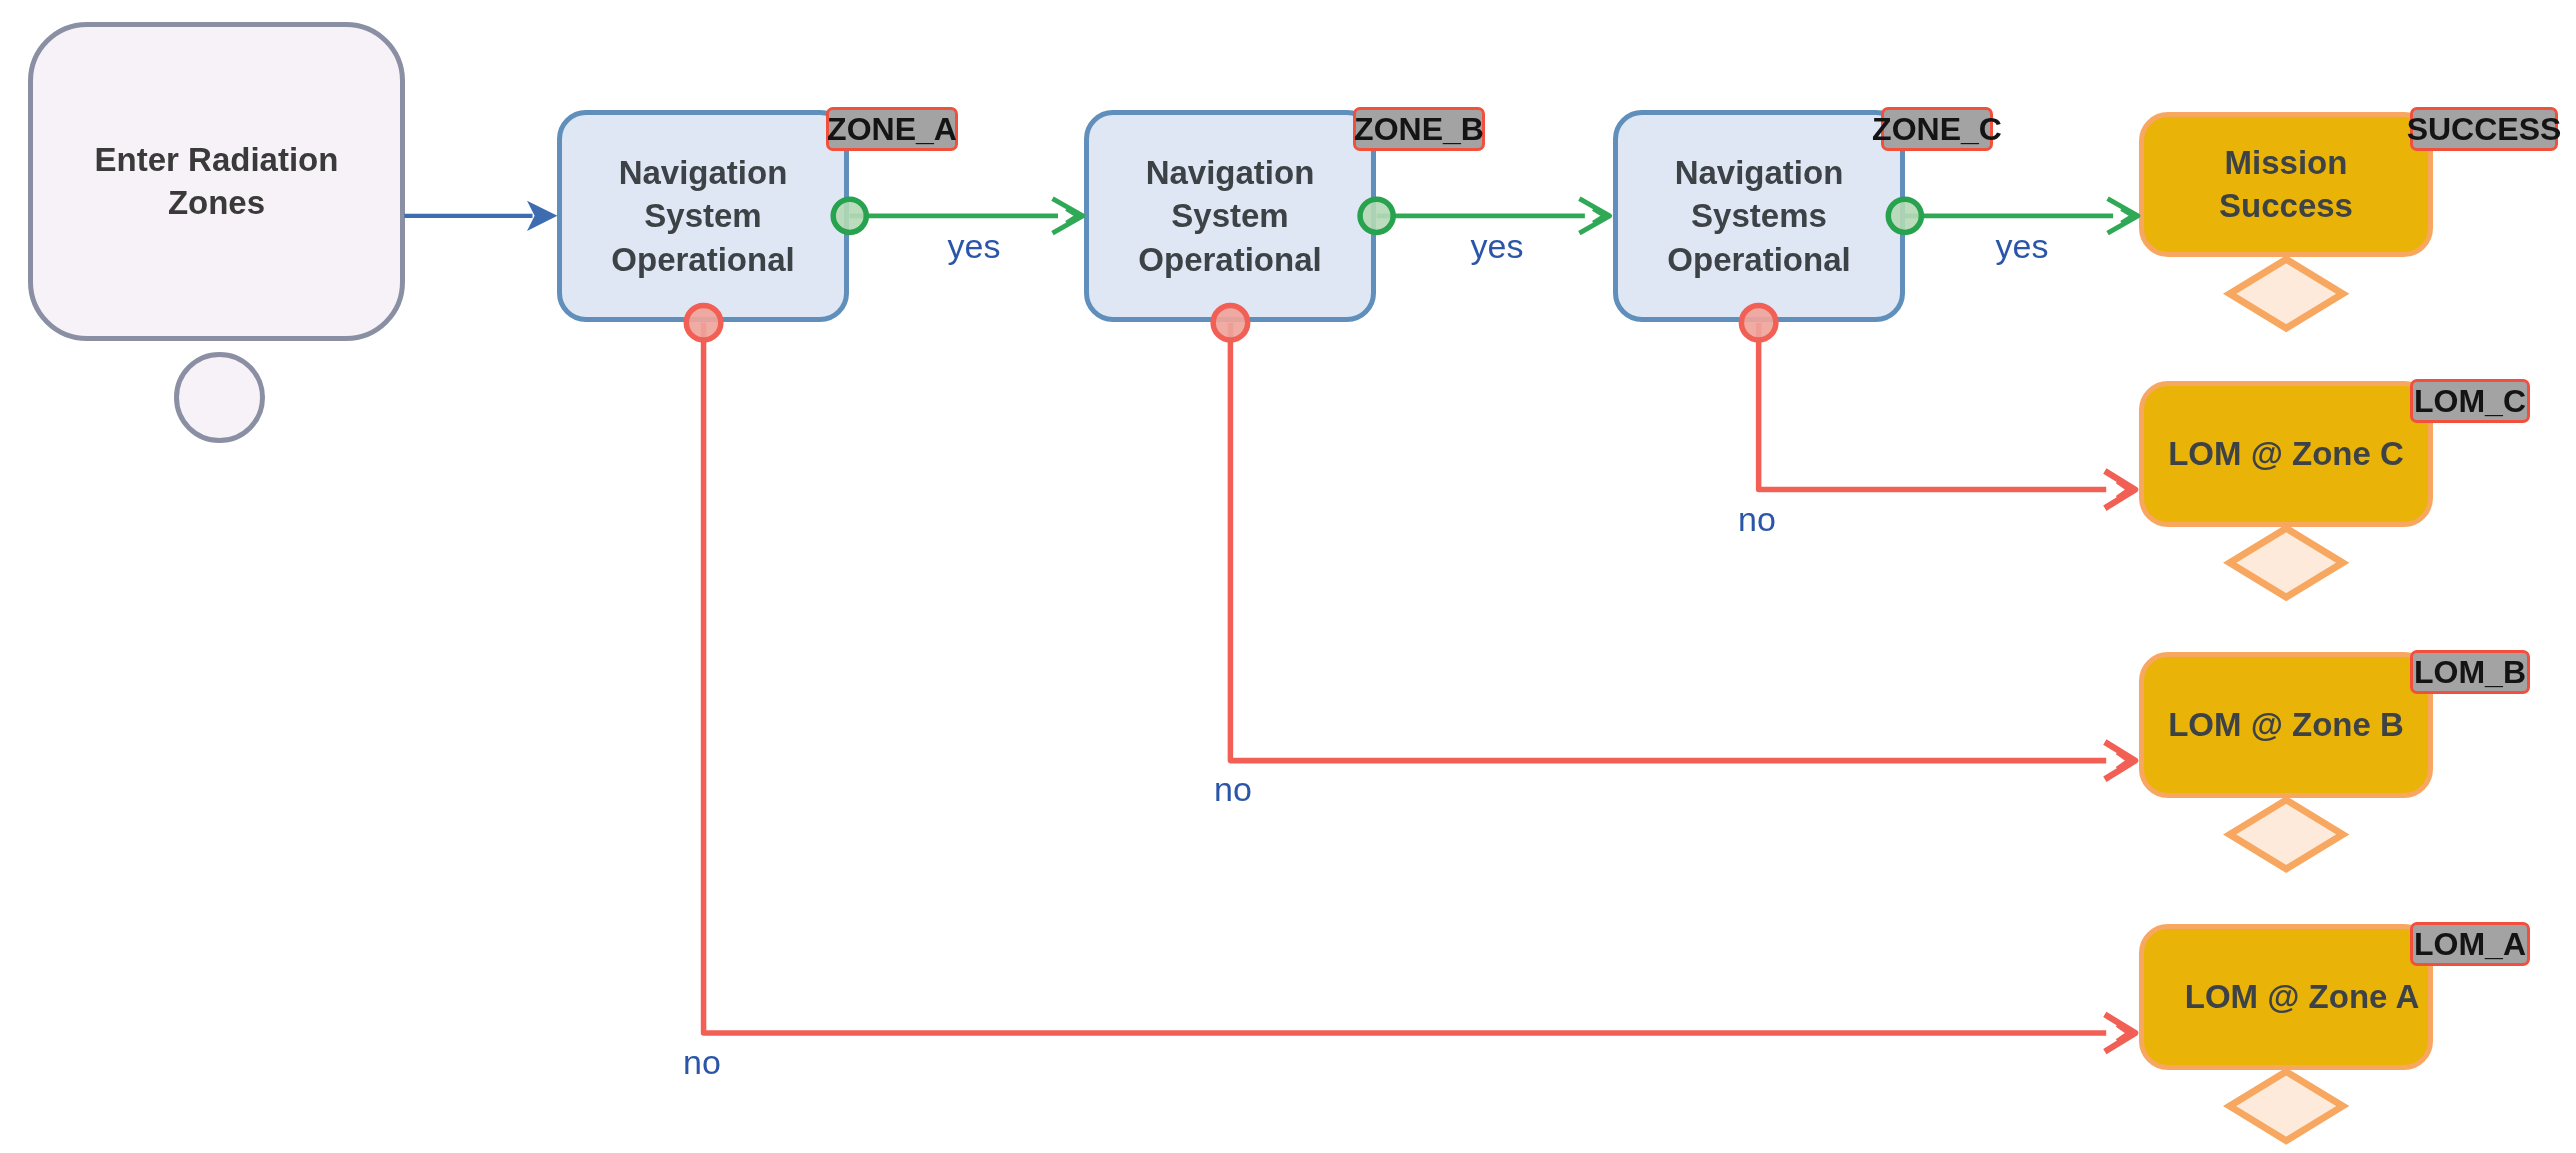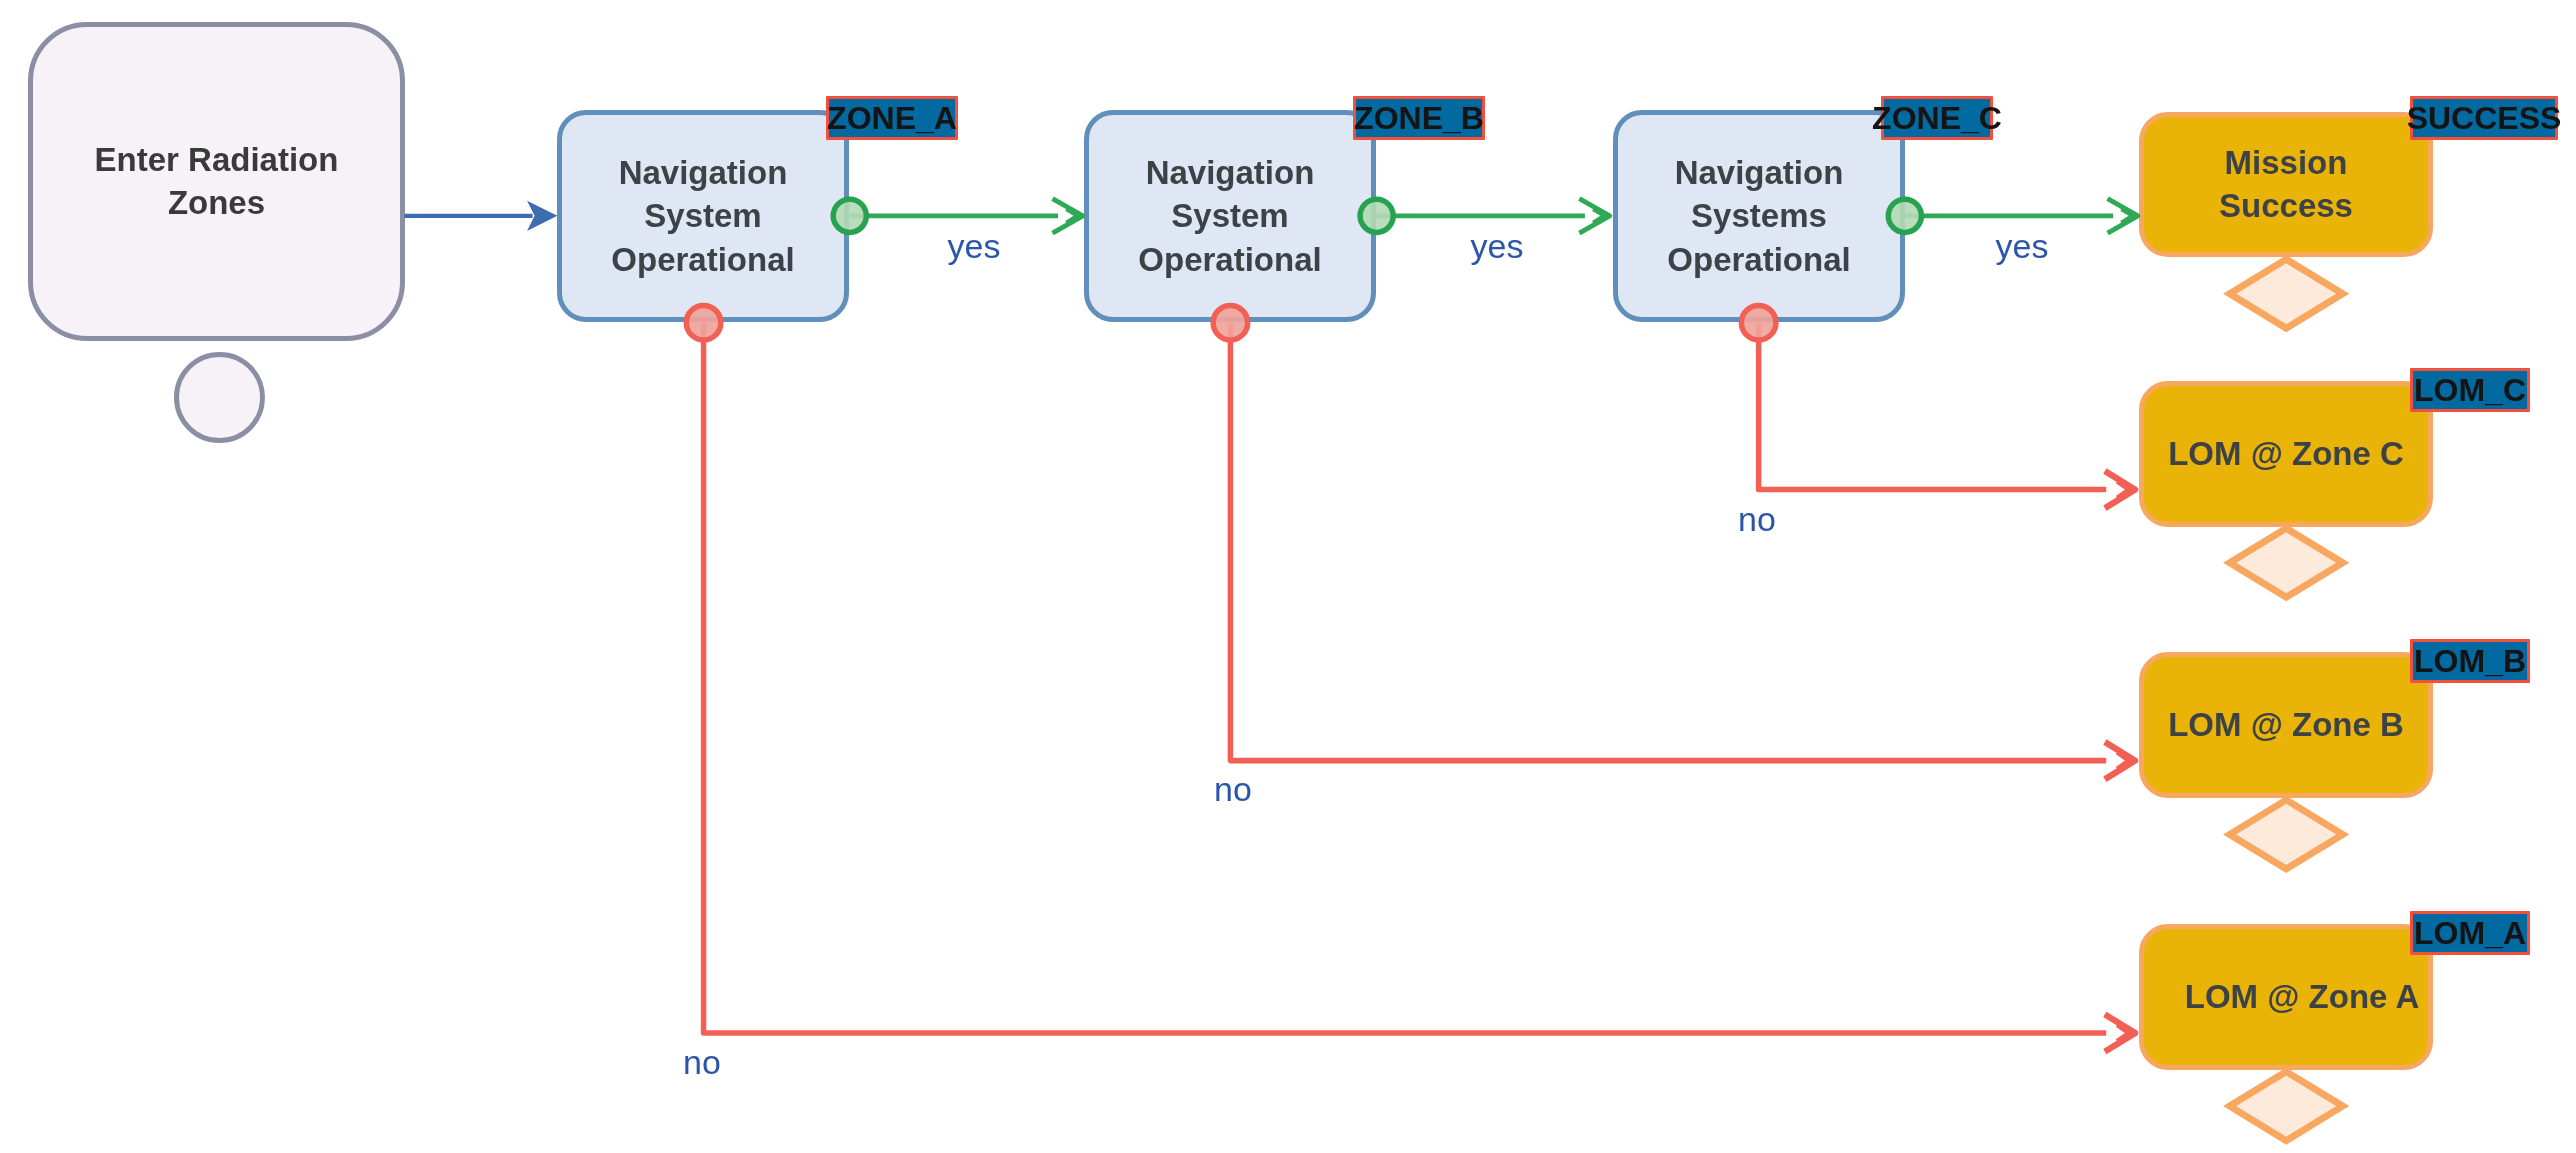--- a/index.html
+++ b/index.html
@@ -33,22 +33,22 @@
     background:#eab308; border:5.5px solid #f7a75f; border-radius:29px;
     font-size:33px; line-height:1.28;
   }
   #success { top:112px; height:145px; }
   #lom-c { top:381px; height:146px; }
   #lom-b { top:652px; height:146px; }
   #lom-a { top:924px; height:146px;padding-left:32px; }
   .badge {
     position:absolute; z-index:3; box-sizing:border-box;
     display:flex; align-items:center; justify-content:center;
-    background:#0369a1; border:3.4px solid #f0503c; border-radius:1px;
-    font-weight:700; font-size:32px; color:#141414; letter-spacing:0px;
+    background:#a3a3a3; border:3.4px solid #f0503c; border-radius:7px;
+    font-weight:700; font-size:32px; color:#141414; letter-spacing:0px;margin-top:11px;
   }
   #badge-zone-a { left:826px; top:96px; width:132px; height:44px; }
   #badge-zone-b { left:1353px; top:96px; width:132px; height:44px; }
   #badge-zone-c { left:1881px; top:96px; width:112px; height:44px; }
   #badge-success { left:2410px; top:96px; width:148px; height:44px; }
   #badge-lom-c { left:2410px; top:368px; width:120px; height:44px; }
   #badge-lom-b { left:2410px; top:639px; width:120px; height:44px; }
   #badge-lom-a { left:2410px; top:911px; width:120px; height:44px; }
   .edge-label {
     position:absolute; z-index:3; transform:translate(-50%,-50%);

